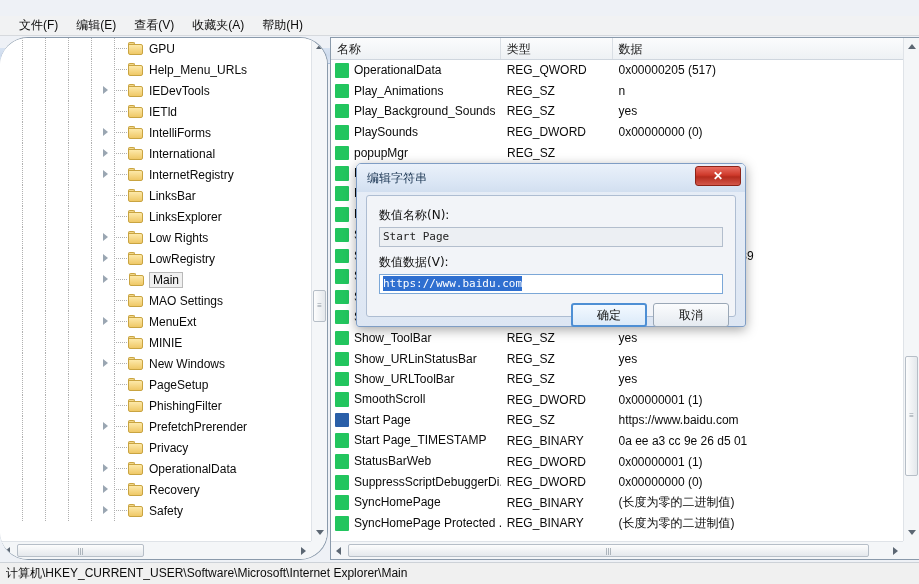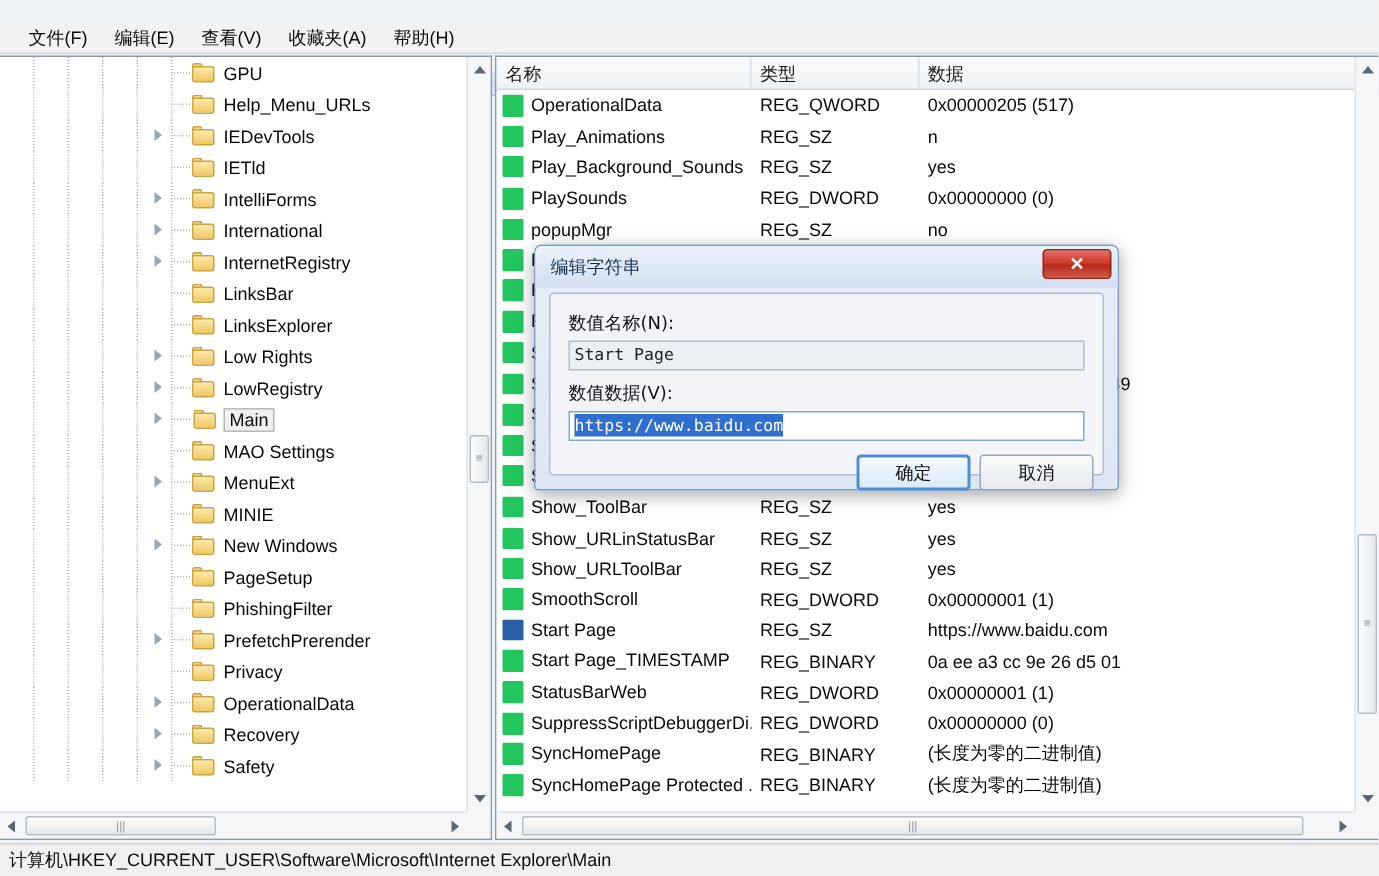--- a/index.html
+++ b/index.html
@@ -68,21 +68,21 @@
     cursor: default;
   }
 
   
   .pane {
     position: absolute;
     background: #ffffff;
     border: 1px solid #8a9aab;
     overflow: hidden;
   }
-  #tree-pane  { left: 0;   top: 37px; width: 328px; height: 523px; border-left: none; }
+  #tree-pane  { left: 0;   top: 37px; width: 328px; height: 523px; border-left: none; border-radius: 28px; }
   #list-pane  { left: 330px; top: 37px; width: 589px; height: 523px; border-right: none; }
 
   
   .tree-view {
     position: absolute; left: 0; top: 0; right: 16px; bottom: 18px;
     overflow: hidden; background: #fff;
   }
   .tree-row {
     position: relative;
     height: 21px;
@@ -765,21 +765,20 @@
           </div>
           <div class="lc c-type">REG_DWORD</div>
           <div class="lc c-data">0x00000000 (0)</div>
         </div>
         <div class="list-row">
           <div class="lc c-name">
             <span class="regicon str">ab</span>
             <span>popupMgr</span>
           </div>
           <div class="lc c-type">REG_SZ</div>
-          <div class="lc c-data">no</div>
         </div>
         <div class="list-row">
           <div class="lc c-name">
             <span class="regicon bin">011<br>100</span>
             <span>Pr</span>
           </div>
           <div class="lc c-type">REG_DWORD</div>
           <div class="lc c-data"></div>
         </div>
         <div class="list-row">

